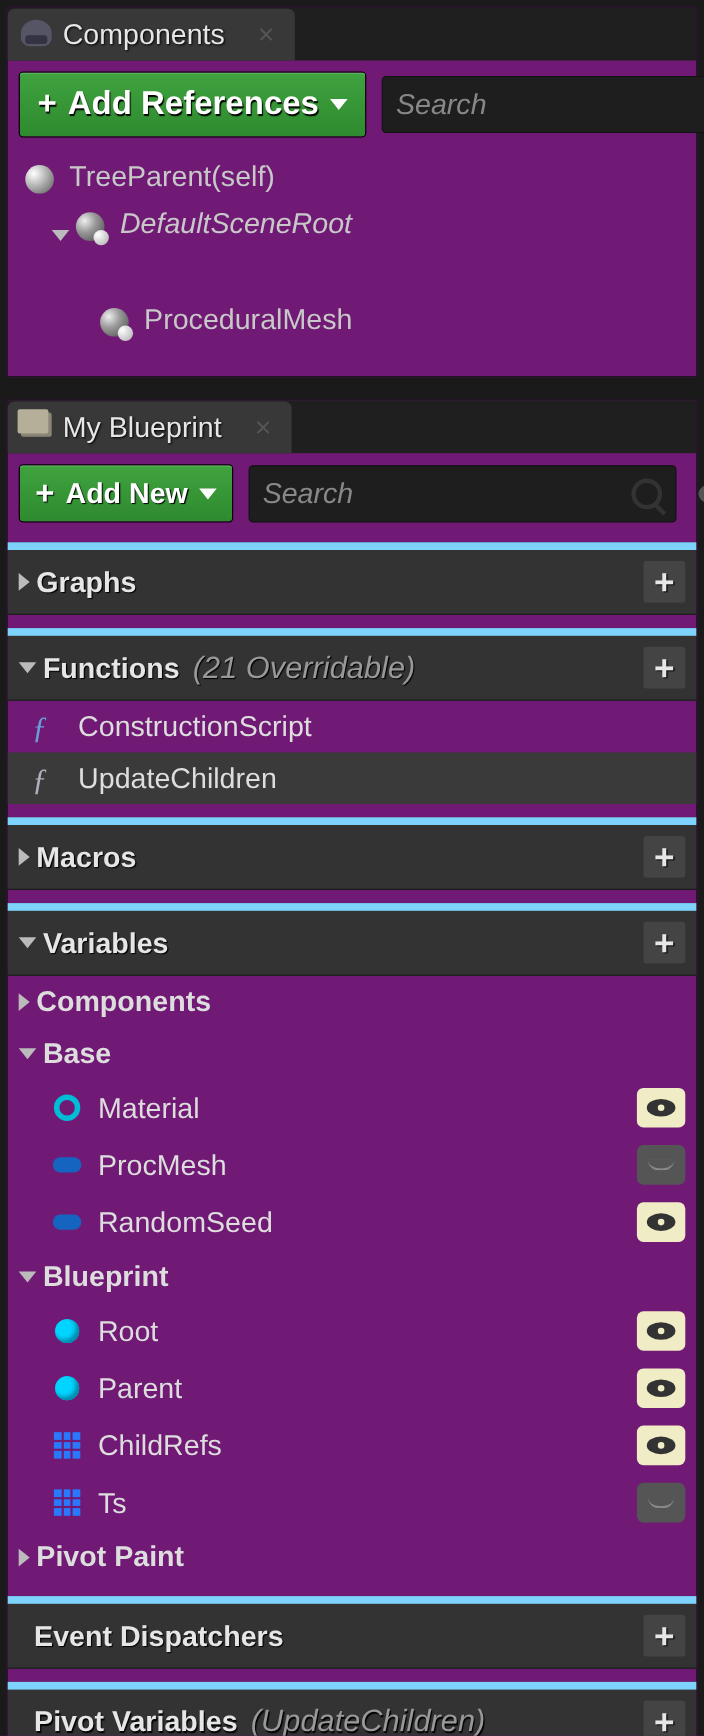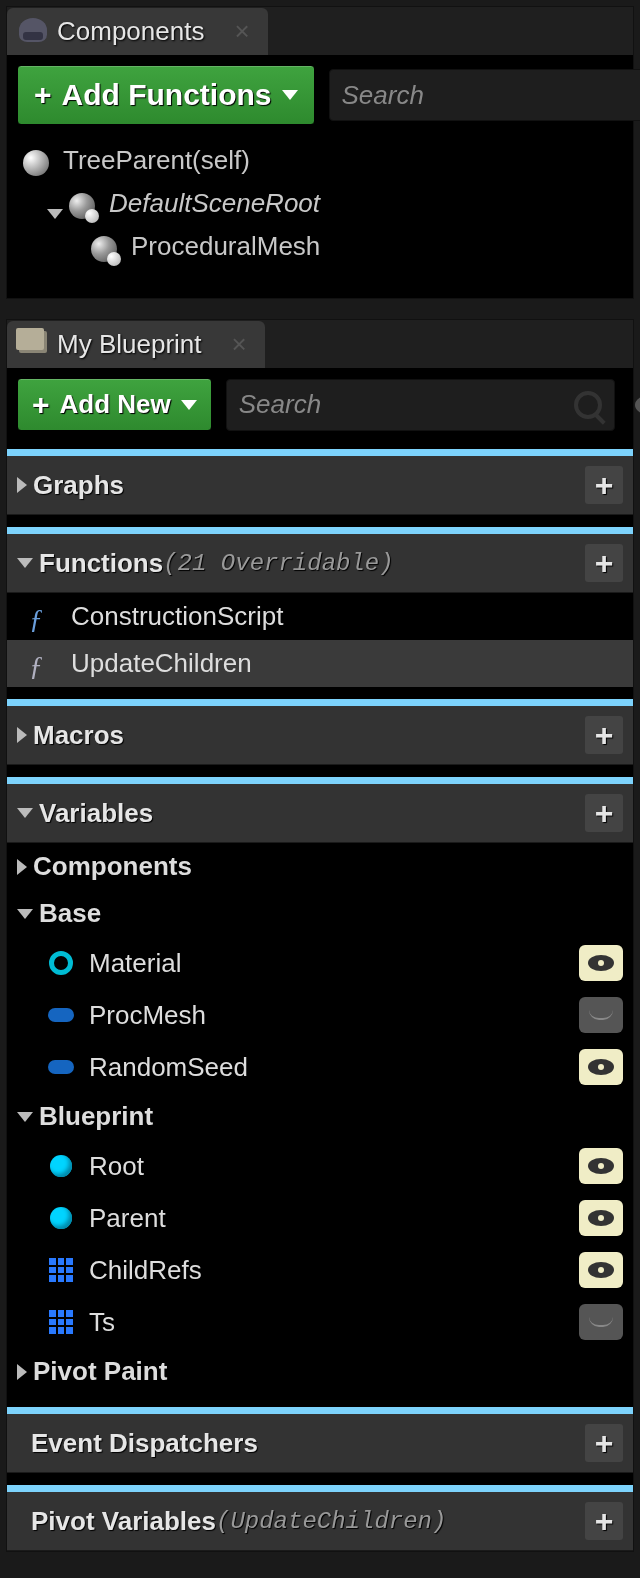--- a/index.html
+++ b/index.html
@@ -5,21 +5,21 @@
   * { box-sizing: border-box; margin: 0; padding: 0; }
   body {
     width: 640px;
     height: 1578px;
     background: #1a1a1a;
     font-family: "Segoe UI", Arial, sans-serif;
     color: #c8c8c8;
     overflow: hidden;
   }
   .panel {
-    background: #000000;
+    background: #701a75;
     border: 1px solid #111;
     margin: 6px 6px 0 6px;
   }
   .panel.bp { margin-top: 20px; }
 
   
   .tab-bar {
     display: flex;
     background: #1f1f1f;
     height: 48px;
@@ -113,30 +113,30 @@
     content:''; position:absolute; width:14px; height:14px; border-radius:50%;
     background: radial-gradient(circle at 30% 30%, #fff, #aaa);
     bottom:-4px; right:-4px;
   }
   .expander {
     width: 0; height: 0; margin-right: 6px;
   }
   .expander.open { border-left:8px solid transparent; border-right:8px solid transparent; border-top:10px solid #bbb; }
   .expander.closed { border-top:8px solid transparent; border-bottom:8px solid transparent; border-left:10px solid #bbb; }
   .indent1 { padding-left: 28px; font-style: italic; }
-  .indent2 { padding-left: 72px; }
+  .indent2 { padding-left: 72px; margin-top: 44px; }
 
   
   .cat-header {
     display: flex; align-items: center; background: #333;
     padding: 10px 10px; font-size: 26px; font-weight: bold; color: #e6e6e6;
     border-top: 7px solid #7dd3fc; border-bottom: 1px solid #1a1a1a;
     text-shadow: 1px 1px 1px #000;
   }
-  .cat-header .sub { color: #999; font-weight: normal; font-style: italic; font-size: 24px; font-family: Liberation Mono, monospace; }
+  .cat-header .sub { color: #999; font-weight: normal; font-style: italic; margin-left: 12px; font-size: 28px; }
   .cat-header .add-plus {
     margin-left: auto; width: 38px; height: 38px; background:#444;
     display:flex; align-items:center; justify-content:center; font-size:32px;
     border-radius:3px;
   }
   .sub-header {
     display: flex; align-items: center; padding: 8px 10px; font-size: 26px;
     font-weight: bold; color: #ddd;
   }
   .item-row {
@@ -197,21 +197,21 @@
           <div class="helmet"></div>
         </div>
       <span class="tab-label">Components</span>
       <span class="close-x">×</span>
     </div>
   </div>
   <div class="panel-body">
     <div class="toolbar-row">
       <div class="btn-green">
         <span class="plus">+</span>
-        <span>Add Functions</span>
+        <span>Add References</span>
         <span class="caret-down"></span>
       </div>
       <div class="search-box">
         <input type="text" placeholder="Search" style="">
 
       </div>
     </div>
     <div class="tree">
       <div class="tree-row">
         <div class="sphere-icon"></div>

